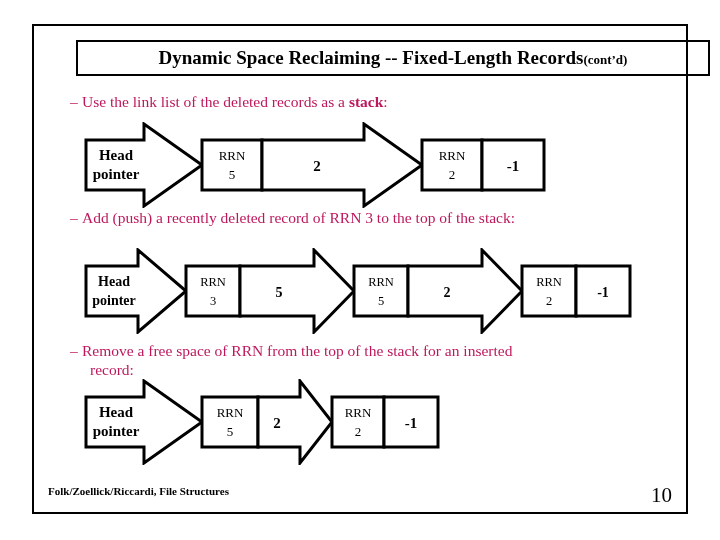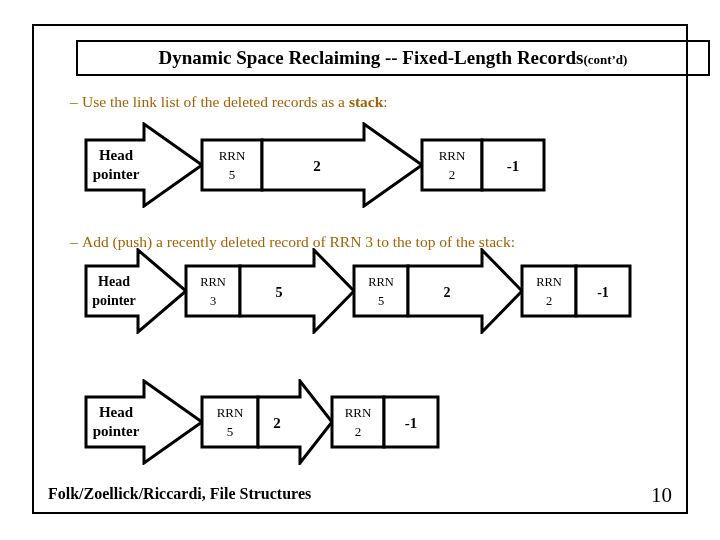--- a/index.html
+++ b/index.html
@@ -51,54 +51,54 @@
   #title-text .contd {
     font-size: 13px;
     font-weight: bold;
   }
 
   
   .bullet {
     position: absolute;
     font-size: 15.5px;
     line-height: 1.25;
-    color: #a16207;
+    color: #be185d;
   }
   .bullet .dash {
     display: inline-block;
     width: 12px;
   }
   .bullet b { font-weight: bold; }
   .bullet .cont-line {
     display: block;
     margin-left: 20px;
   }
 
   #bullet-1 { left: 36px; top: 66px; }
-  #bullet-2 { left: 36px; top: 206px; }
+  #bullet-2 { left: 36px; top: 182px; }
   #bullet-3 { left: 36px; top: 315px; width: 610px; }
 
   
   .diagram {
     position: absolute;
     height: 86px;
     text-align: center;
   }
   #diagram-1 { left: 0px; top: 96px;  width: 656px; }
   #diagram-2 { left: 0px; top: 222px; width: 656px; }
   #diagram-3 { left: 0px; top: 353px; width: 656px; }
 
   .diagram svg { display: block; }
 
   
   #footer-credit {
     position: absolute;
     left: 14px;
     top: 459px;
-    font-size: 16px;
+    font-size: 11px;
     font-weight: bold;
     font-family: "Liberation Serif", "DejaVu Serif", serif;
     white-space: nowrap;
   }
   #page-number {
     position: absolute;
     right: 14px;
     top: 457px;
     font-size: 21px;
   }
@@ -174,20 +174,24 @@
 
       <rect x="488" y="18" width="54" height="50" fill="#ffffff" stroke="#000000" stroke-width="3"></rect>
       <text class="svg-label" x="515" y="38" font-size="12.5" text-anchor="middle">RRN</text>
       <text class="svg-label" x="515" y="57" font-size="12.5" text-anchor="middle">2</text>
 
       <rect x="542" y="18" width="54" height="50" fill="#ffffff" stroke="#000000" stroke-width="3"></rect>
       <text class="svg-label" x="569" y="49" font-size="14" font-weight="bold" text-anchor="middle">-1</text>
     </svg>
   </div>
 
+  <div class="bullet" id="bullet-3">
+    <span class="dash">–</span><span>Remove a free space of RRN from the top of the stack for an inserted</span>
+    <span class="cont-line">record:</span>
+  </div>
 
   <div class="diagram" id="diagram-3">
     <svg width="656" height="86" viewBox="0 0 656 86" xmlns="http://www.w3.org/2000/svg">
 
       <polygon points="52,18 110,18 110,2 168,43 110,84 110,68 52,68" fill="#ffffff" stroke="#000000" stroke-width="3" stroke-linejoin="miter"></polygon>
       <text class="svg-label" x="82" y="38" font-size="15" font-weight="bold" text-anchor="middle">Head</text>
       <text class="svg-label" x="82" y="57" font-size="15" font-weight="bold" text-anchor="middle">pointer</text>
 
       <rect x="168" y="18" width="56" height="50" fill="#ffffff" stroke="#000000" stroke-width="3"></rect>
       <text class="svg-label" x="196" y="38" font-size="13" text-anchor="middle">RRN</text>

